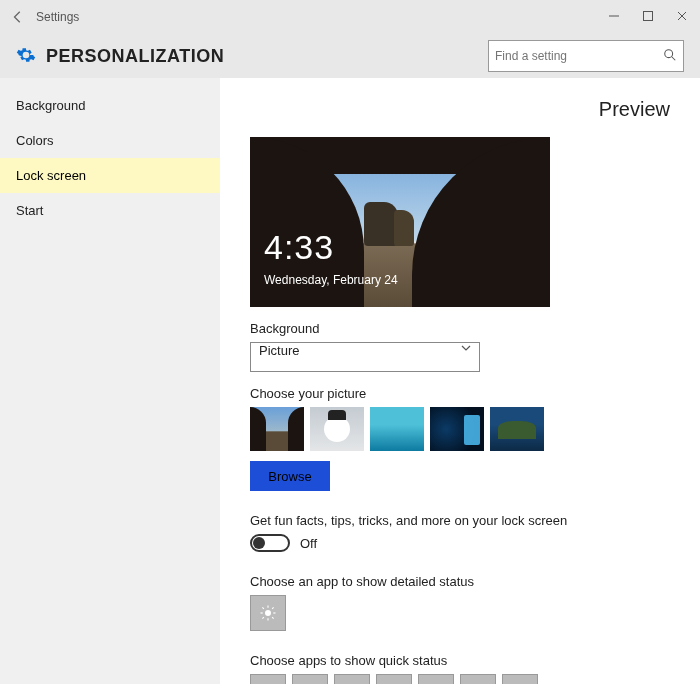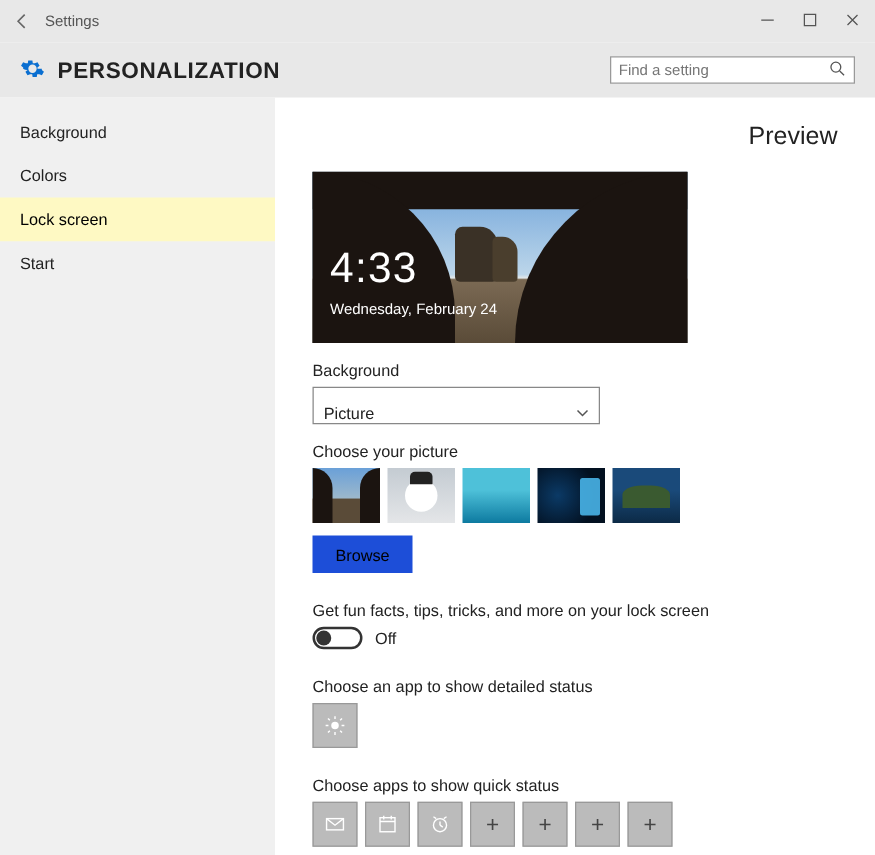--- a/index.html
+++ b/index.html
@@ -7,45 +7,45 @@
 
 .titlebar { height: 28px; background: #e8e8e8; display: flex; align-items: center; padding: 17px 8px; }
 .titlebar .back { width: 20px; height: 20px; display:flex; align-items:center; justify-content:center; margin-right: 8px; color:#666; }
 .titlebar .title { font-size: 12px; color: #555; flex: 1; }
 .titlebar .win-controls { display: flex; gap: 14px; color:#555; }
 .titlebar .win-controls span { width: 20px; text-align:center; }
 
 .header { height: 44px; background: #e8e8e8; display: flex; align-items: center; padding: 0 16px; }
 .header .gear { color: #0a6fd1; margin-right: 10px; }
 .header .page-title { font-weight: 600; font-size: 18px; letter-spacing: 0.5px; flex:1; }
-.header .searchwrap { width: 196px; height: 22px; border: 1px solid #999; background:#fff; display:flex; align-items:center; padding: 0 6px; }
+.header .searchwrap { width: 196px; height: 32px; border: 1px solid #999; background:#fff; display:flex; align-items:center; padding: 0 6px; }
 .header .searchwrap input { border:none; outline:none; flex:1; font-size: 12px; color:#555; background:transparent; }
 .header .searchwrap .sicon { color:#555; }
 
 .body { display:flex; height: calc(684px - 28px - 44px); }
 .sidebar { width: 220px; background:#f0f0f0; padding-top: 10px; }
 .sidebar .item { padding: 10px 16px; font-size: 13px; color:#222; cursor:pointer; }
 .sidebar .item.selected { background:#fef9c3; color:#000; }
 
 .content { flex:1; background:#fff; padding: 20px 30px 20px 30px; overflow-y:auto; }
 .content h2 { font-weight: 400; font-size: 20px; margin-bottom: 16px; text-align: right; }
 
-.preview { width: 300px; height: 137px; position: relative; overflow:hidden; background:#000; }
+.preview { width: 300px; height: 170px; position: relative; overflow:hidden; background:#000; }
 .preview .sky { position:absolute; inset:0; background: linear-gradient(#6aa0d8 0%, #bcd6ea 60%, #e2e8ea 62%, #7b6a54 63%, #5a4b38 100%); }
 .preview .cave { position:absolute; inset:0; }
 .preview .cave .left { position:absolute; left:0; top:0; bottom:0; width:38%; background:#1b1410; border-radius: 0 160px 0 0; }
 .preview .cave .right { position:absolute; right:0; top:0; bottom:0; width:46%; background:#1b1410; border-radius: 160px 0 0 0; }
 .preview .cave .top { position:absolute; left:0; right:0; top:0; height:22%; background:#1b1410; }
 .preview .rock1 { position:absolute; left:38%; bottom:36%; width:34px; height:44px; background:#3a3126; border-radius: 6px 14px 4px 4px; }
 .preview .rock2 { position:absolute; left:48%; bottom:36%; width:20px; height:36px; background:#4a3e2d; border-radius: 4px 12px 3px 3px; }
 .preview .time { position:absolute; left:14px; bottom:40px; color:#fff; font-size: 34px; font-weight:300; letter-spacing:1px; }
 .preview .date { position:absolute; left:14px; bottom:20px; color:#fff; font-size: 12px; font-weight:400; }
 
 .label { font-size: 13px; margin-top: 14px; margin-bottom: 6px; }
-.select { width: 230px; height: 30px; border:1px solid #888; display:flex; align-items:flex-end; padding: 0 8px; justify-content:space-between; font-size:13px; cursor:pointer; }
+.select { width: 230px; height: 30px; border:1px solid #888; display:flex; align-items:flex-start; padding: 0 8px; justify-content:space-between; font-size:13px; cursor:pointer; }
 .select .chev { font-size: 10px; color:#555; }
 
 .thumbs { display:flex; gap:6px; margin-top:4px; }
 .thumb { width: 54px; height: 44px; overflow:hidden; position:relative; }
 .t1 { background: linear-gradient(#6aa0d8, #9cb8cc 55%, #5a4b38 56%); }
 .t1::before, .t1::after { content:""; position:absolute; top:0; bottom:0; width:30%; background:#1b1410; }
 .t1::before{ left:0; border-radius: 0 40px 0 0; } .t1::after{ right:0; border-radius: 40px 0 0 0; }
 .t2 { background: linear-gradient(#c4cbd2,#e4e6e8); display:flex; align-items:center; justify-content:center; }
 .t2 .face { width:26px; height:26px; background:#fff; border-radius:50%; position:relative; }
 .t2 .face::before { content:""; position:absolute; top:-6px; left:4px; width:18px; height:10px; background:#222; border-radius:4px 4px 0 0; }

